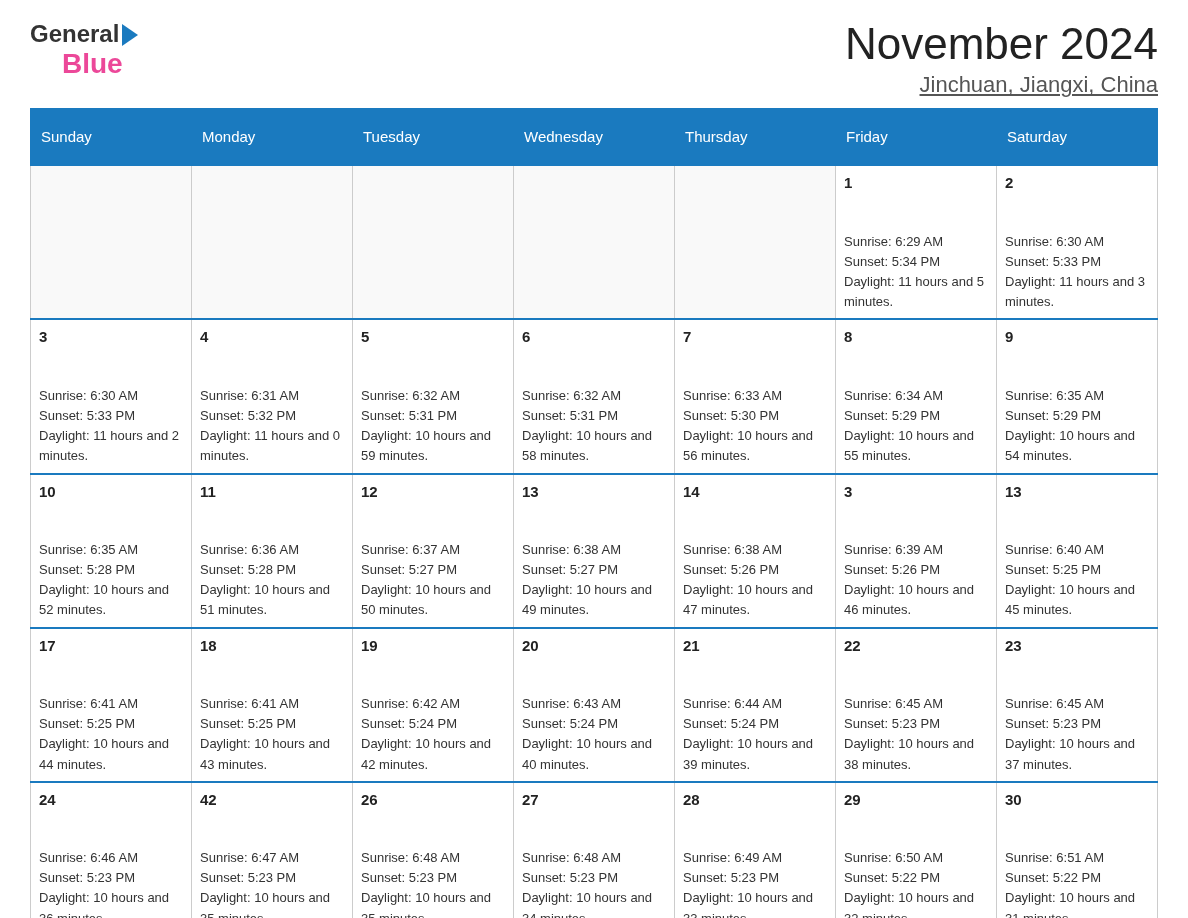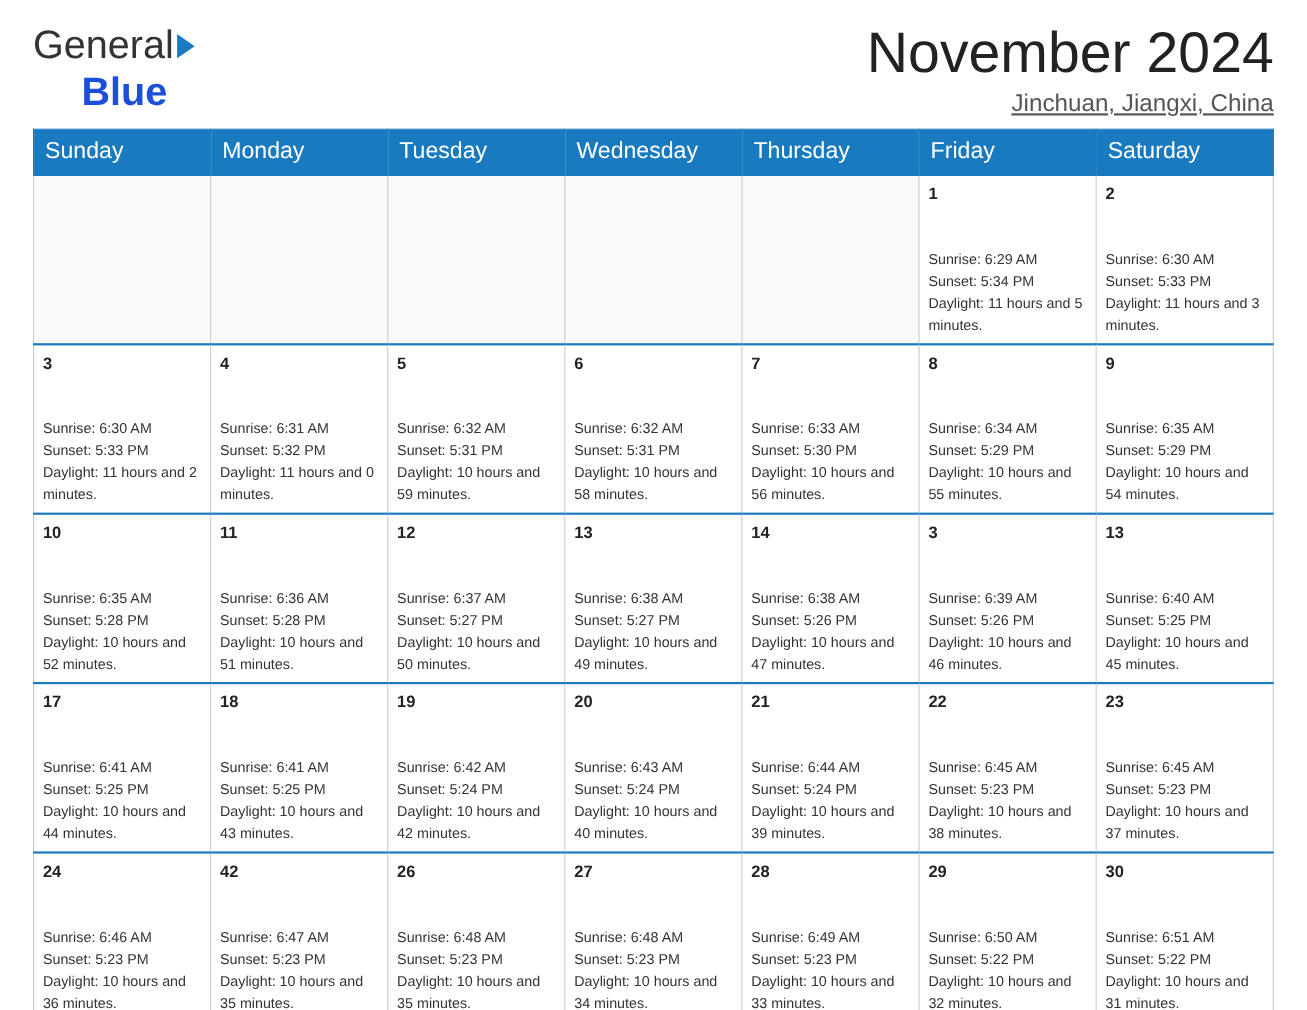--- a/index.html
+++ b/index.html
@@ -13,42 +13,42 @@
     .header {
       display: flex;
       justify-content: space-between;
       align-items: flex-start;
       margin-bottom: 10px;
     }
     .title-section {
       text-align: right;
     }
     .month-title {
-      font-size: 52px;
+      font-size: 44px;
       font-weight: 300;
       color: #222;
       line-height: 1.1;
     }
     .location {
       font-size: 22px;
       color: #555;
       margin-top: 4px;
       text-decoration: underline;
     }
     .calendar {
       width: 100%;
       border-collapse: collapse;
       margin-top: 10px;
     }
     .calendar th {
       background-color: #1a7abf;
       color: #fff;
-      font-size: 21px;
+      font-size: 15px;
       font-weight: normal;
-      padding: 8px 10px;
+      padding: 19px 10px;
       text-align: left;
       border: 1px solid #1a7abf;
     }
     .calendar td {
       border: 1px solid #ccc;
       vertical-align: top;
       padding: 6px 8px;
       width: 14.28%;
       min-height: 100px;
       font-size: 12.5px;
@@ -79,40 +79,40 @@
     }
     .logo-wrapper {
       display: flex;
       flex-direction: column;
     }
     .logo-line1 {
       display: flex;
       align-items: center;
     }
     .logo-text-general {
-      font-size: 36px;
-      font-weight: normal;
+      font-size: 24px;
+      font-weight: bold;
       color: #333;
     }
     .logo-chevron {
       display: inline-block;
       width: 0;
       height: 0;
       border-top: 11px solid transparent;
       border-bottom: 11px solid transparent;
       border-left: 16px solid #1a7abf;
       margin-left: 3px;
       margin-bottom: -2px;
     }
     .logo-text-blue {
-      font-size: 36px;
+      font-size: 28px;
       font-weight: bold;
-      color: #1d4ed8;
+      color: #ec4899;
       margin-top: -2px;
-      margin-left: 44px;
+      margin-left: 32px;
     }
   </style>
 </head>
 <body>
 
 <div class="header">
   <div class="logo-wrapper">
     <div class="logo-line1">
       <span class="logo-text-general">General</span>
       <span class="logo-chevron"></span>

